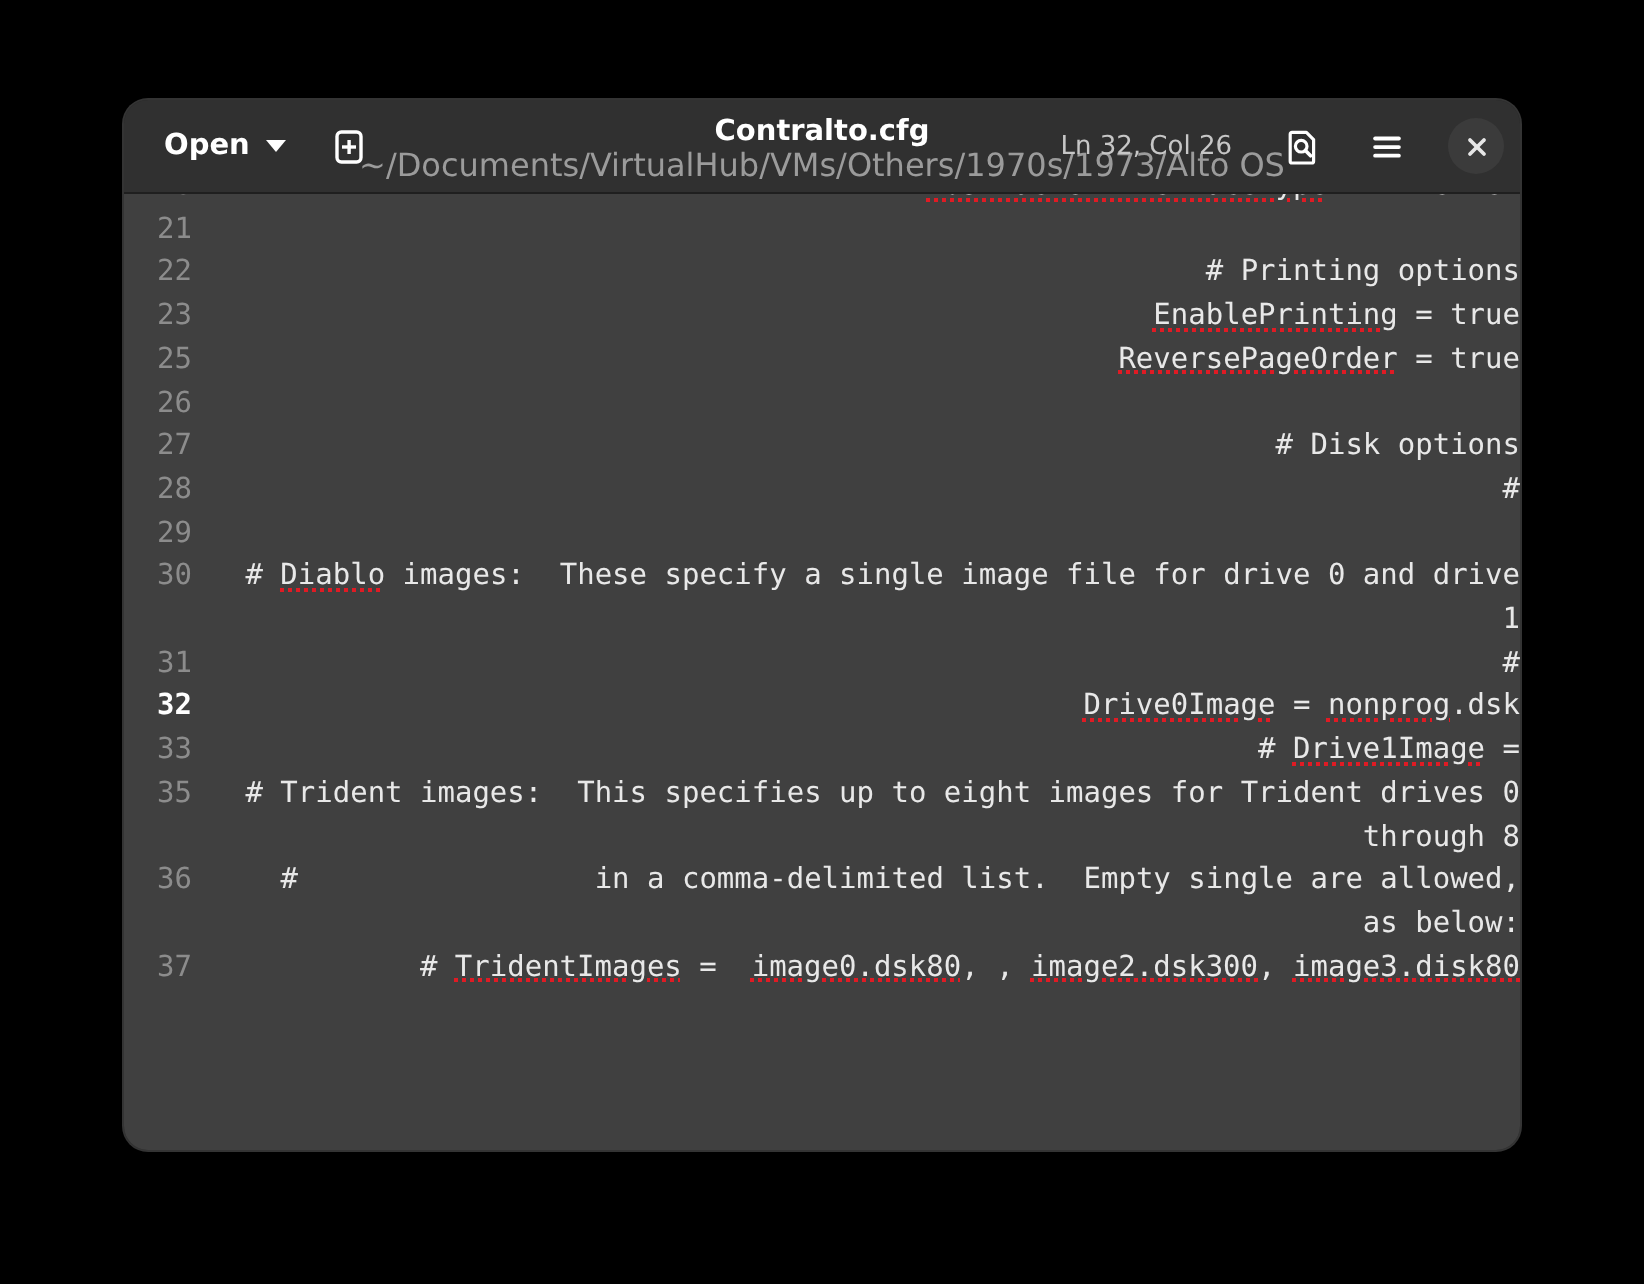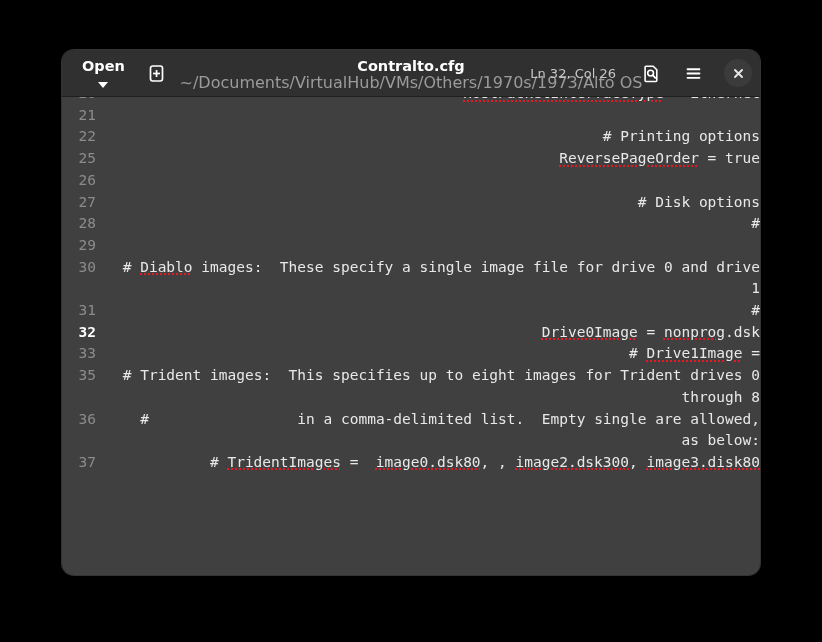--- a/index.html
+++ b/index.html
@@ -62,21 +62,20 @@
     display: flex;
     align-items: center;
     gap: 8px;
     padding: 5px 9px 5px 10px;
     border-radius: 6px;
     color: #ffffff;
     font-size: 14.5px;
     font-weight: 600;
     cursor: pointer;
     user-select: none;
-    flex-direction: column;
   }
   .caret {
     width: 0; height: 0;
     border-left: 5px solid transparent;
     border-right: 5px solid transparent;
     border-top: 6px solid #ffffff;
     display: block;
   }
 
   .icon-btn {
@@ -260,20 +259,24 @@
         </div>
         <div class="row">
           <span class="ln">21</span>
           <span class="code"><span></span></span>
         </div>
         <div class="row">
           <span class="ln">22</span>
           <span class="code"><span># Printing options</span></span>
         </div>
         <div class="row">
+          <span class="ln">23</span>
+          <span class="code"><span class="sp">EnablePrinting</span><span> = true</span></span>
+        </div>
+        <div class="row">
           <span class="ln">25</span>
           <span class="code"><span class="sp">ReversePageOrder</span><span> = true</span></span>
         </div>
         <div class="row">
           <span class="ln">26</span>
           <span class="code"><span></span></span>
         </div>
         <div class="row">
           <span class="ln">27</span>
           <span class="code"><span># Disk options</span></span>

